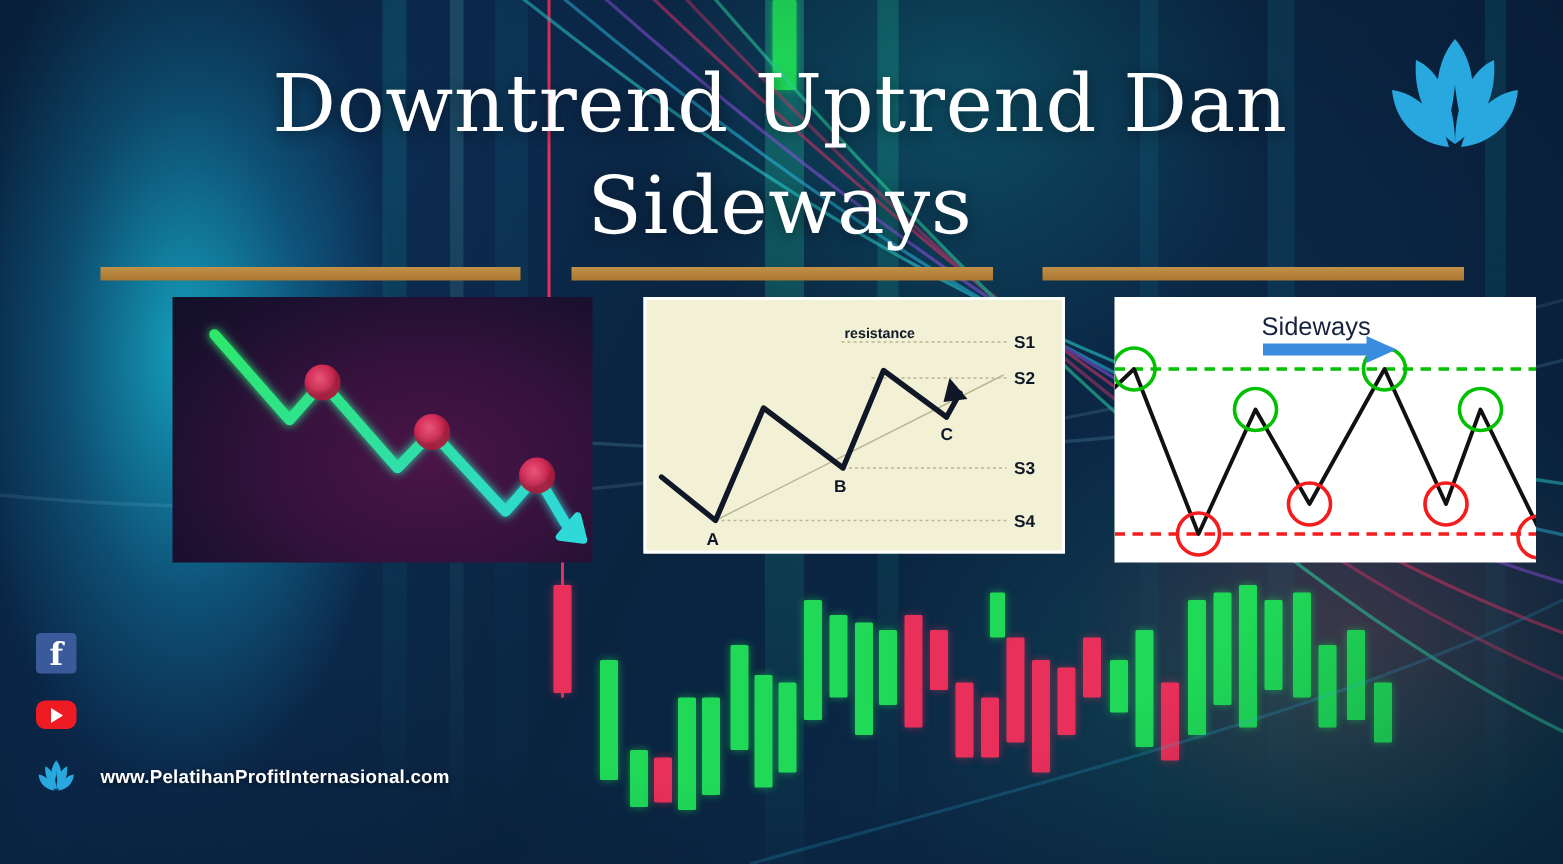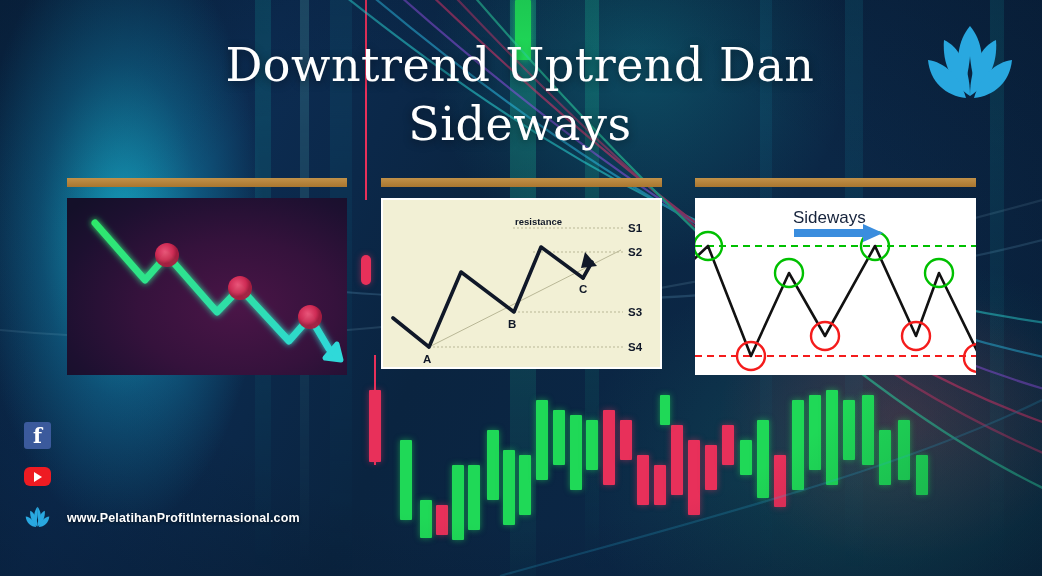--- a/index.html
+++ b/index.html
@@ -36,32 +36,32 @@
   .vignette {
     position:absolute; inset:0;
     background:radial-gradient(ellipse 820px 520px at 520px 290px, rgba(0,0,0,0) 45%, rgba(3,14,30,.45) 100%);
   }
 
   
   #title {
     position:absolute; left:150px; top:36px; width:740px;
     text-align:center;
     font-family:"DejaVu Serif", serif;
-    font-size:46px; line-height:1.28;
+    font-size:53px; line-height:1.28;
     color:#ffffff; letter-spacing:.5px;
     text-shadow:0 2px 10px rgba(0,0,0,.45);
   }
 
   
   #logo { position:absolute; right:24px; top:20px; width:96px; height:88px; }
 
   
   .panel { position:absolute; }
   .goldbar { position:absolute; height:9px; background:linear-gradient(180deg,#c19149,#a9762f); }
-  .frame { position:absolute; overflow:hidden; }
+  .frame { position:absolute; overflow:hidden;margin-left:48px; }
 
   #p1 .frame { left:67px; top:198px; width:280px; height:177px; background:
       radial-gradient(ellipse 220px 150px at 170px 110px, #4a1547 0%, #35123c 45%, #1d1030 80%, #141029 100%); }
   #p2 .frame { left:381px; top:198px; width:281px; height:171px; background:#f2f0d5; border:2px solid #ffffff; }
   #p3 .frame { left:695px; top:198px; width:281px; height:177px; background:#ffffff; }
 
   
   #social { position:absolute; left:24px; top:415px; width:400px; }
   .srow { display:flex; align-items:center; height:41px; margin-bottom:0px; }
   .sicon { width:27px; height:27px; flex:0 0 27px; margin-right:16px; position:relative; }

